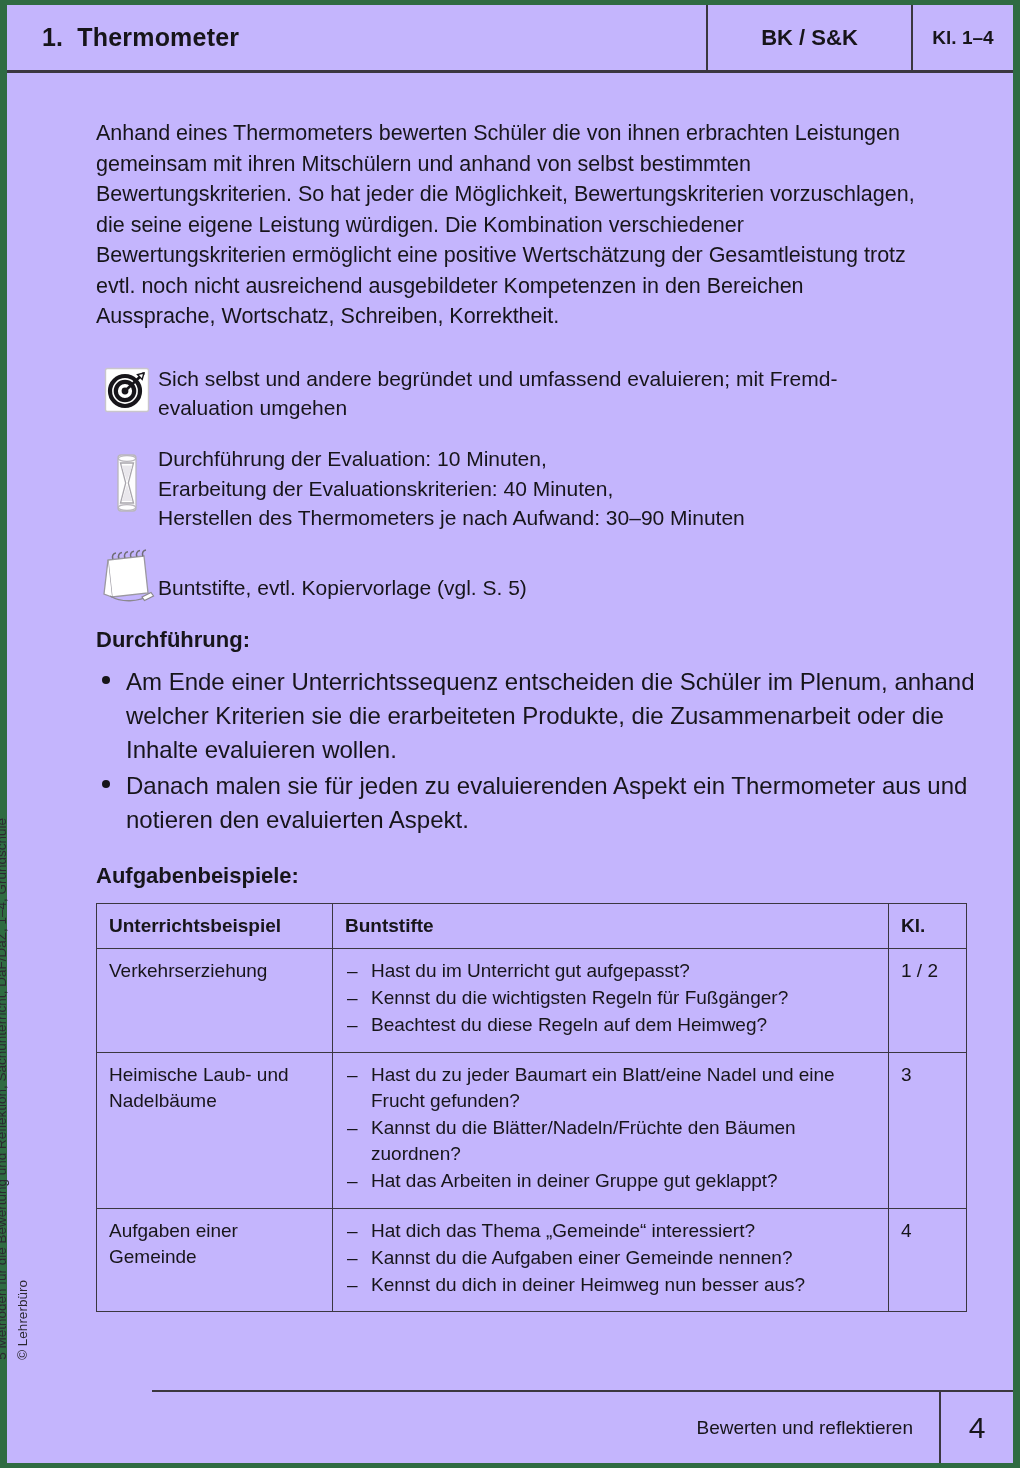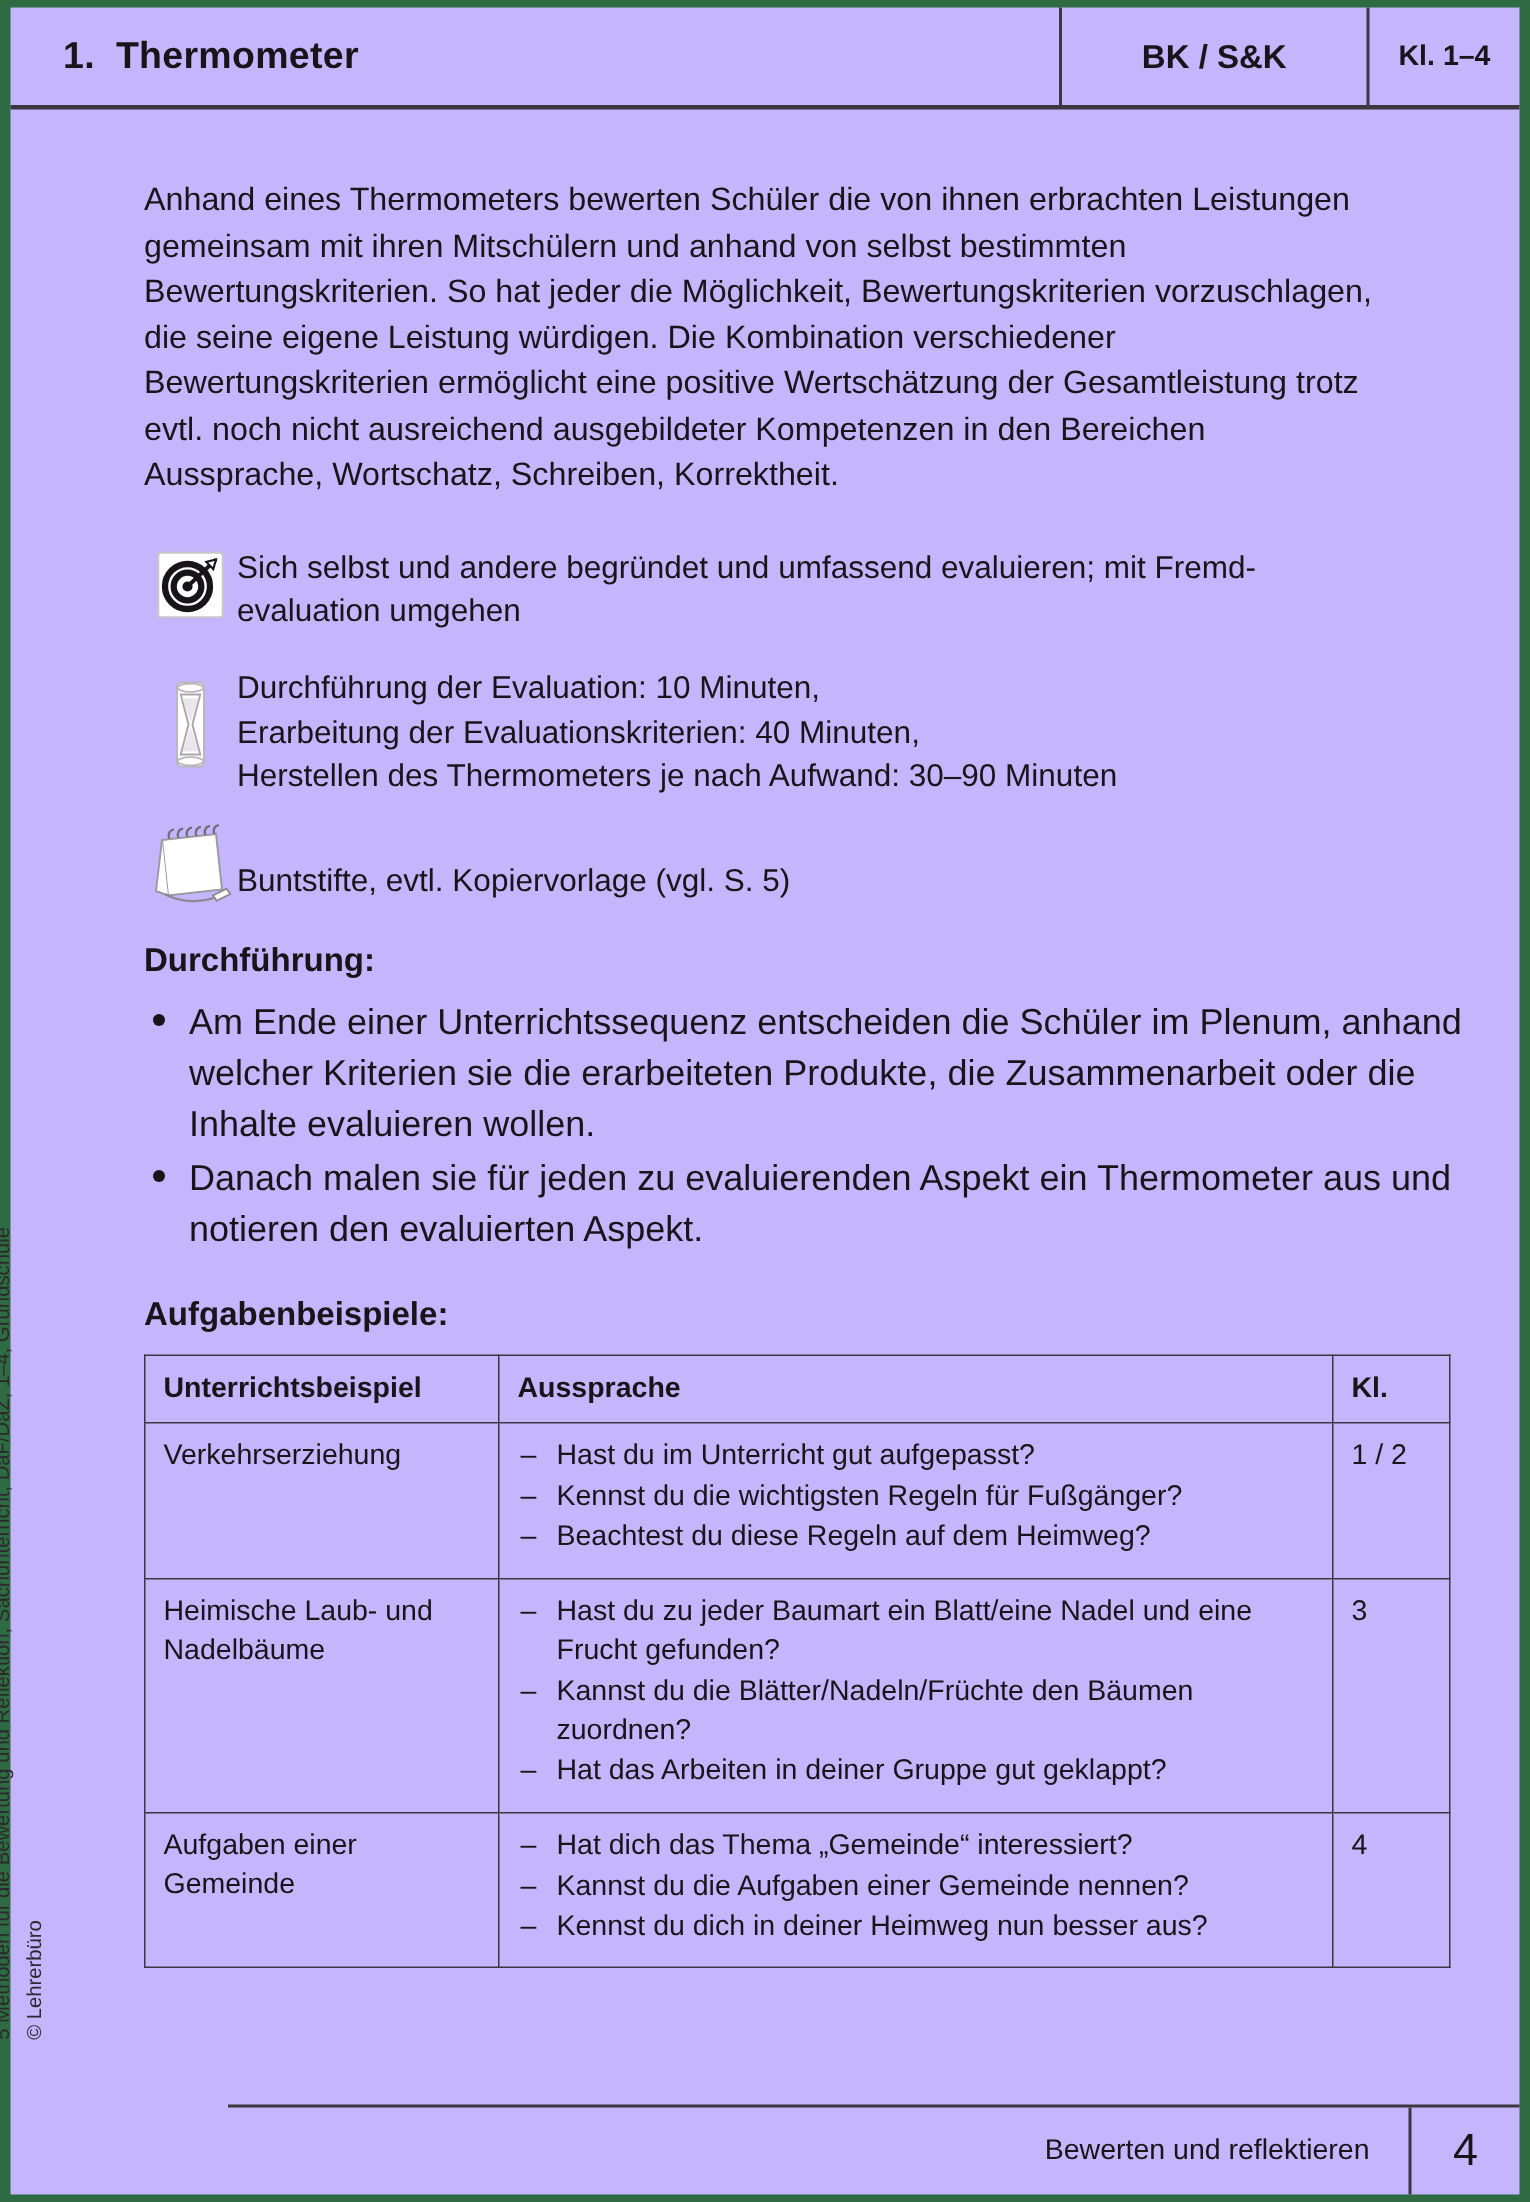--- a/index.html
+++ b/index.html
@@ -239,21 +239,21 @@
   }
   td.cell-example { line-height: 1.42; }
   td.cell-class   { line-height: 1.42; }
 
   
   .footer {
     position: absolute;
     left: 152px;
     right: 7px;
     bottom: 5px;
-    height: 60px;
+    height: 73px;
     border-top: 2px solid #3b3740;
     box-sizing: border-box;
     display: flex;
     align-items: stretch;
   }
   .footer-label-cell {
     flex: 1 1 auto;
     border-right: 2px solid #3b3740;
     display: flex;
     align-items: center;
@@ -384,21 +384,21 @@
 
     <table class="examples">
       <colgroup>
         <col class="c-example">
         <col class="c-criteria">
         <col class="c-class">
       </colgroup>
       <thead>
         <tr>
           <th>Unterrichtsbeispiel</th>
-          <th>Aussprache</th>
+          <th>Buntstifte</th>
           <th>Kl.</th>
         </tr>
       </thead>
       <tbody>
         <tr>
           <td class="cell-example">Verkehrserziehung</td>
           <td>
             <ul class="dashlist">
               <li>Hast du im Unterricht gut aufgepasst?</li>
               <li>Kennst du die wichtigsten Regeln für Fußgänger?</li>

